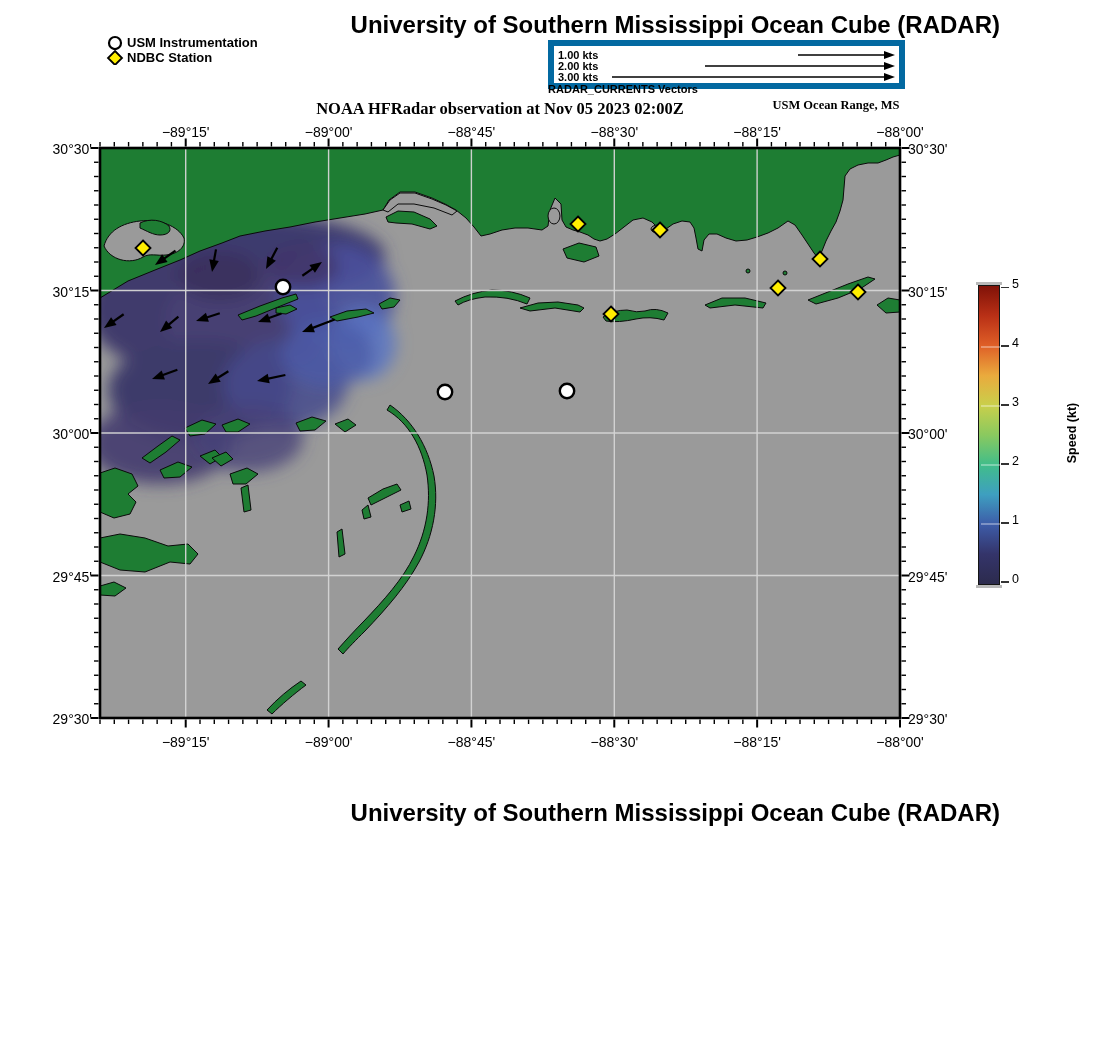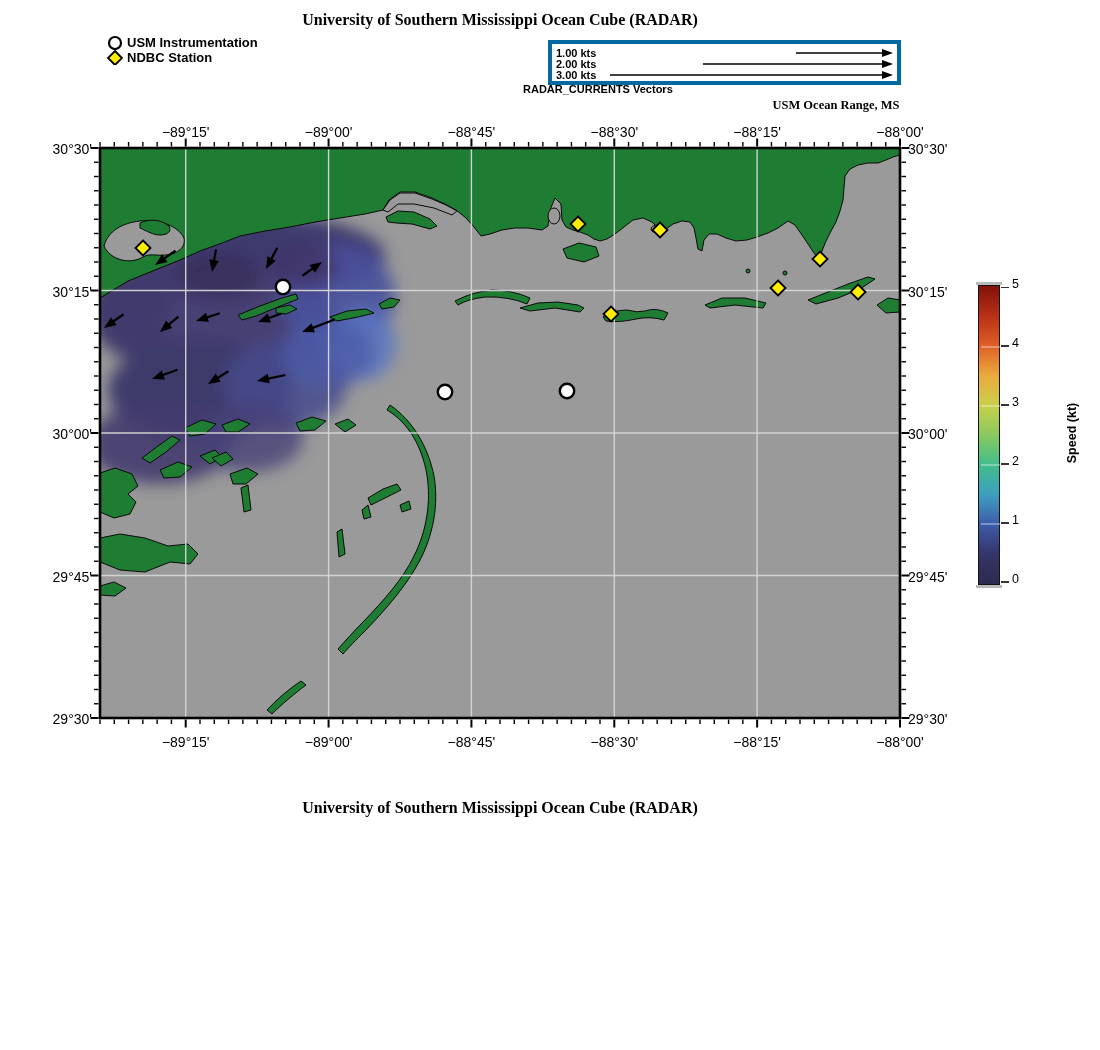--- a/index.html
+++ b/index.html
@@ -1,31 +1,31 @@
 <!DOCTYPE html>
 <html><head>
 <meta charset="utf-8">
 <style>
   html,body{margin:0;padding:0;background:#ffffff;}
   #canvas{position:relative;width:1100px;height:1050px;background:#ffffff;overflow:hidden;
           font-family:"Liberation Sans",sans-serif;color:#000;}
-  .title{position:absolute;left:0;width:1000px;text-align:center;font-weight:bold;
-         font-size:16px;letter-spacing:0px;font-family:Liberation Serif, serif;}
+  .title{position:absolute;left:0;width:1000px;text-align:right;font-weight:bold;
+         font-size:24px;letter-spacing:0px;}
   #title-top{top:11px;}
   #title-bottom{top:799px;}
   #subtitle{position:absolute;left:0;width:1000px;top:99px;text-align:center;
             font-family:"Liberation Serif",serif;font-weight:bold;font-size:16.5px;}
   #range-label{position:absolute;left:736px;width:200px;top:98px;text-align:center;
                font-family:"Liberation Serif",serif;font-weight:bold;font-size:12.5px;}
   #legend{position:absolute;left:106px;top:35px;}
   .legend-row{display:flex;align-items:flex-end;height:15px;}
   .legend-row span{font-weight:bold;font-size:13px;margin-left:2px;}
   #scalebox{position:absolute;left:548px;top:40px;width:345px;height:37px;
-            border:4px solid #0369a1;background:#fff;}
-  #scale-caption{position:absolute;left:523px;top:83px;width:200px;text-align:left;
+            border:6px solid #0369a1;background:#fff;}
+  #scale-caption{position:absolute;left:523px;top:83px;width:200px;text-align:center;
                  font-weight:bold;font-size:11px;}
   #map-area{position:absolute;left:100px;top:148px;width:800px;height:570px;}
   .axlab{position:absolute;font-size:14px;white-space:nowrap;}
   .axlab.xc{width:90px;text-align:center;}
   .axlab.yl{width:64px;text-align:right;}
   .axlab.yr{text-align:left;}
   #colorbar{position:absolute;left:978px;top:285px;}
   #cbar-bar{position:absolute;left:0;top:0;width:20px;height:298px;border:1.5px solid #141414;}
   #cbar-bar:before{content:"";position:absolute;left:-3px;top:-4px;width:26px;height:3px;background:#b9b9b9;}
   #cbar-bar:after{content:"";position:absolute;left:-3px;bottom:-4px;width:26px;height:3px;background:#b9b9b9;}
@@ -65,20 +65,21 @@
         <text x="4" y="24" font-size="11" font-weight="bold">2.00 kts</text>
         <line x1="151" y1="20" x2="332" y2="20" stroke="#000" stroke-width="1.4"></line>
         <polygon points="341,20 330,16 330,24" fill="#000"></polygon>
         <text x="4" y="35" font-size="11" font-weight="bold">3.00 kts</text>
         <line x1="58" y1="31" x2="332" y2="31" stroke="#000" stroke-width="1.4"></line>
         <polygon points="341,31 330,27 330,35" fill="#000"></polygon>
       </svg>
   </div>
   <div id="scale-caption">RADAR_CURRENTS Vectors</div>
 
+  <div id="subtitle">NOAA HFRadar observation at Nov 05 2023 02:00Z</div>
   <div id="range-label">USM Ocean Range, MS</div>
 
   <div id="map-area">
     <svg id="mapSvg" width="800" height="570" style="overflow:visible">
       <defs>
         <clipPath id="mapclip">
             <rect x="0" y="0" width="800" height="570"></rect>
           </clipPath>
         <filter id="blobblur" x="-30%" y="-30%" width="160%" height="160%">
           <feGaussianBlur stdDeviation="8"></feGaussianBlur>

